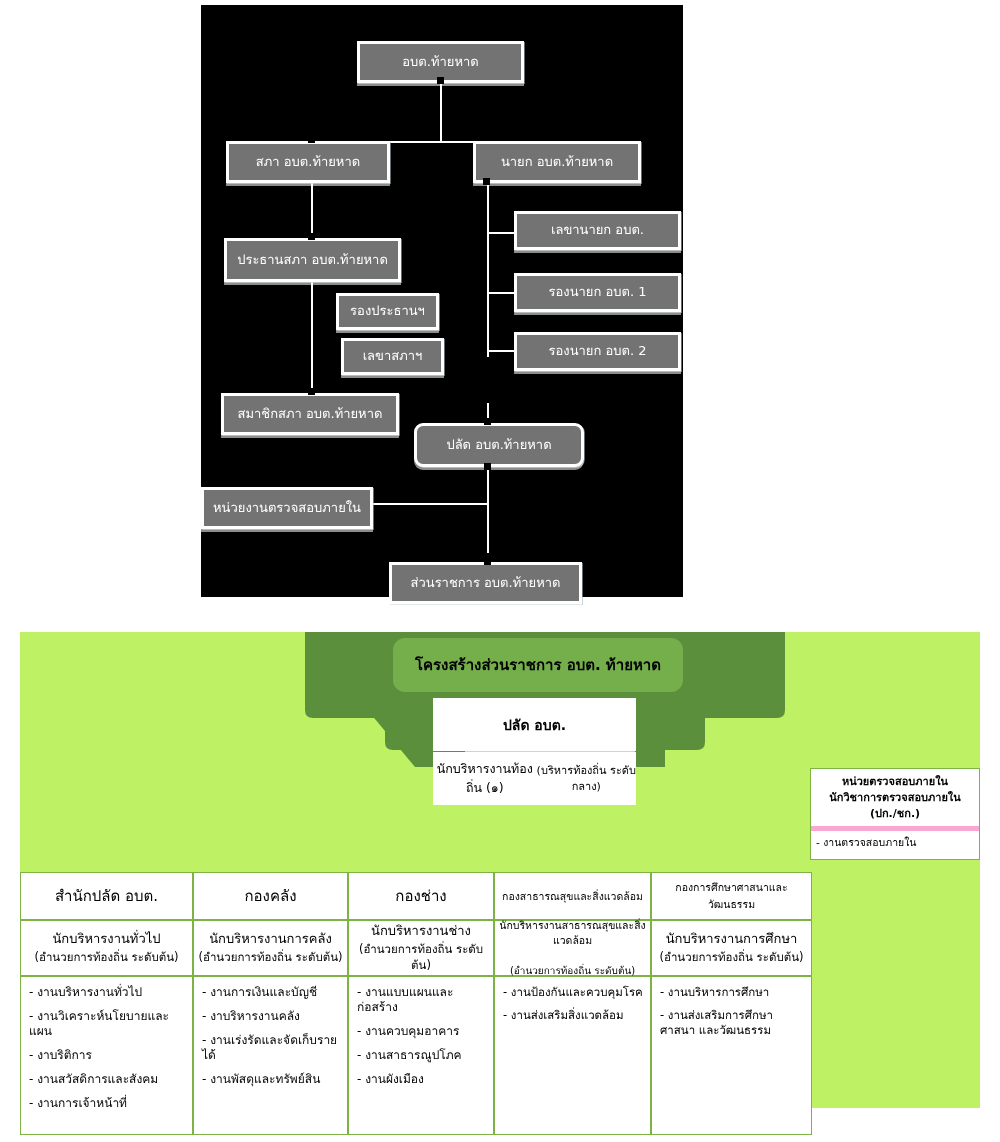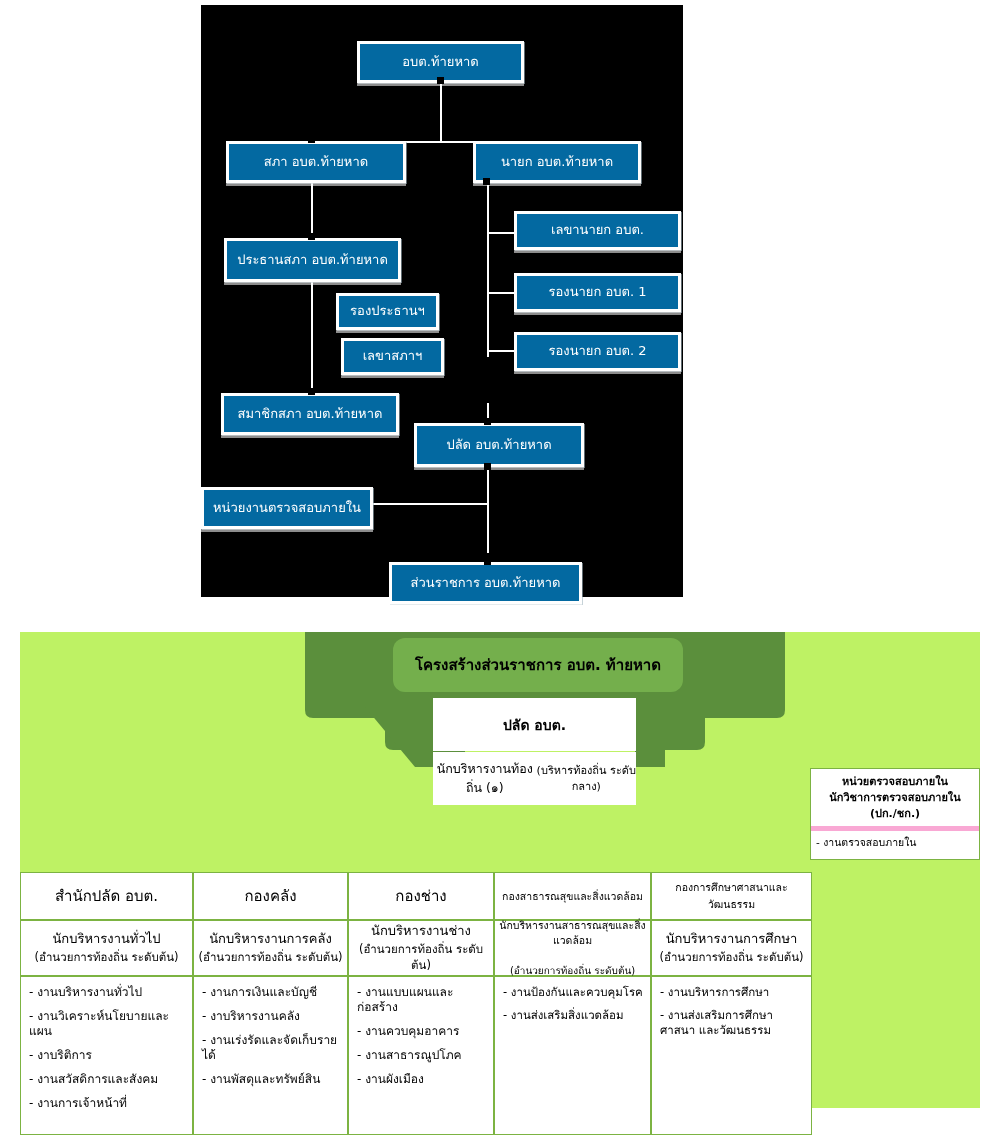--- a/index.html
+++ b/index.html
@@ -6,21 +6,21 @@
   body{width:1000px;height:1142px;position:relative;overflow:hidden;
        font-family:"DejaVu Sans","Liberation Sans",sans-serif;}
 
   
   #org-chart{
     position:absolute;left:201px;top:5px;width:482px;height:592px;
     background:#000000;
   }
   .node{
     position:absolute;
-    background:#0369a1;
+    background:#737373;
     border:3px solid #ffffff;
     box-sizing:border-box;
     color:#ffffff;
     font-size:13px;
     line-height:1.1;
     display:flex;align-items:center;justify-content:center;
     text-align:center;
     box-shadow:0 3px 0 0 rgba(255,255,255,.55), 1px 1px 0 0 rgba(160,180,190,.6);
   }
   .conn{position:absolute;background:#ffffff;}
@@ -88,21 +88,21 @@
   <div class="conn" style="left:110px;top:243px;width:20px;height:2px;"></div>
   <div class="conn" style="left:110px;top:398px;width:20px;height:2px;"></div>
 
   <div class="conn" style="left:286px;top:398px;width:2px;height:150px;"></div>
   <div class="conn" style="left:140px;top:498px;width:148px;height:2px;"></div>
 
   <div class="node" style="left:156px;top:36px;width:167px;height:42px;">
     <span>อบต.ท้ายหาด</span>
   </div>
 
-  <div class="node" style="left:25px;top:136px;width:180px;height:42px;">
+  <div class="node" style="left:25px;top:136px;width:164px;height:42px;">
     <span>สภา อบต.ท้ายหาด</span>
   </div>
 
   <div class="node" style="left:272px;top:136px;width:168px;height:42px;">
     <span>นายก อบต.ท้ายหาด</span>
   </div>
 
   <div class="node" style="left:313px;top:206px;width:167px;height:39px;">
     <span>เลขานายก อบต.</span>
   </div>
@@ -124,21 +124,21 @@
   </div>
 
   <div class="node" style="left:313px;top:327px;width:167px;height:39px;">
     <span>รองนายก อบต. 2</span>
   </div>
 
   <div class="node" style="left:20px;top:388px;width:178px;height:42px;">
     <span>สมาชิกสภา อบต.ท้ายหาด</span>
   </div>
 
-  <div class="node" style="left:213px;top:418px;width:170px;height:44px;">
+  <div class="node" style="left:213px;top:418px;width:170px;height:44px;border-radius:9px;">
     <span>ปลัด อบต.ท้ายหาด</span>
   </div>
 
   <div class="node" style="left:0px;top:482px;width:172px;height:42px;">
     <span>หน่วยงานตรวจสอบภายใน</span>
   </div>
 
   <div class="node" style="left:188px;top:557px;width:193px;height:42px;">
     <span>ส่วนราชการ อบต.ท้ายหาด</span>
   </div>

